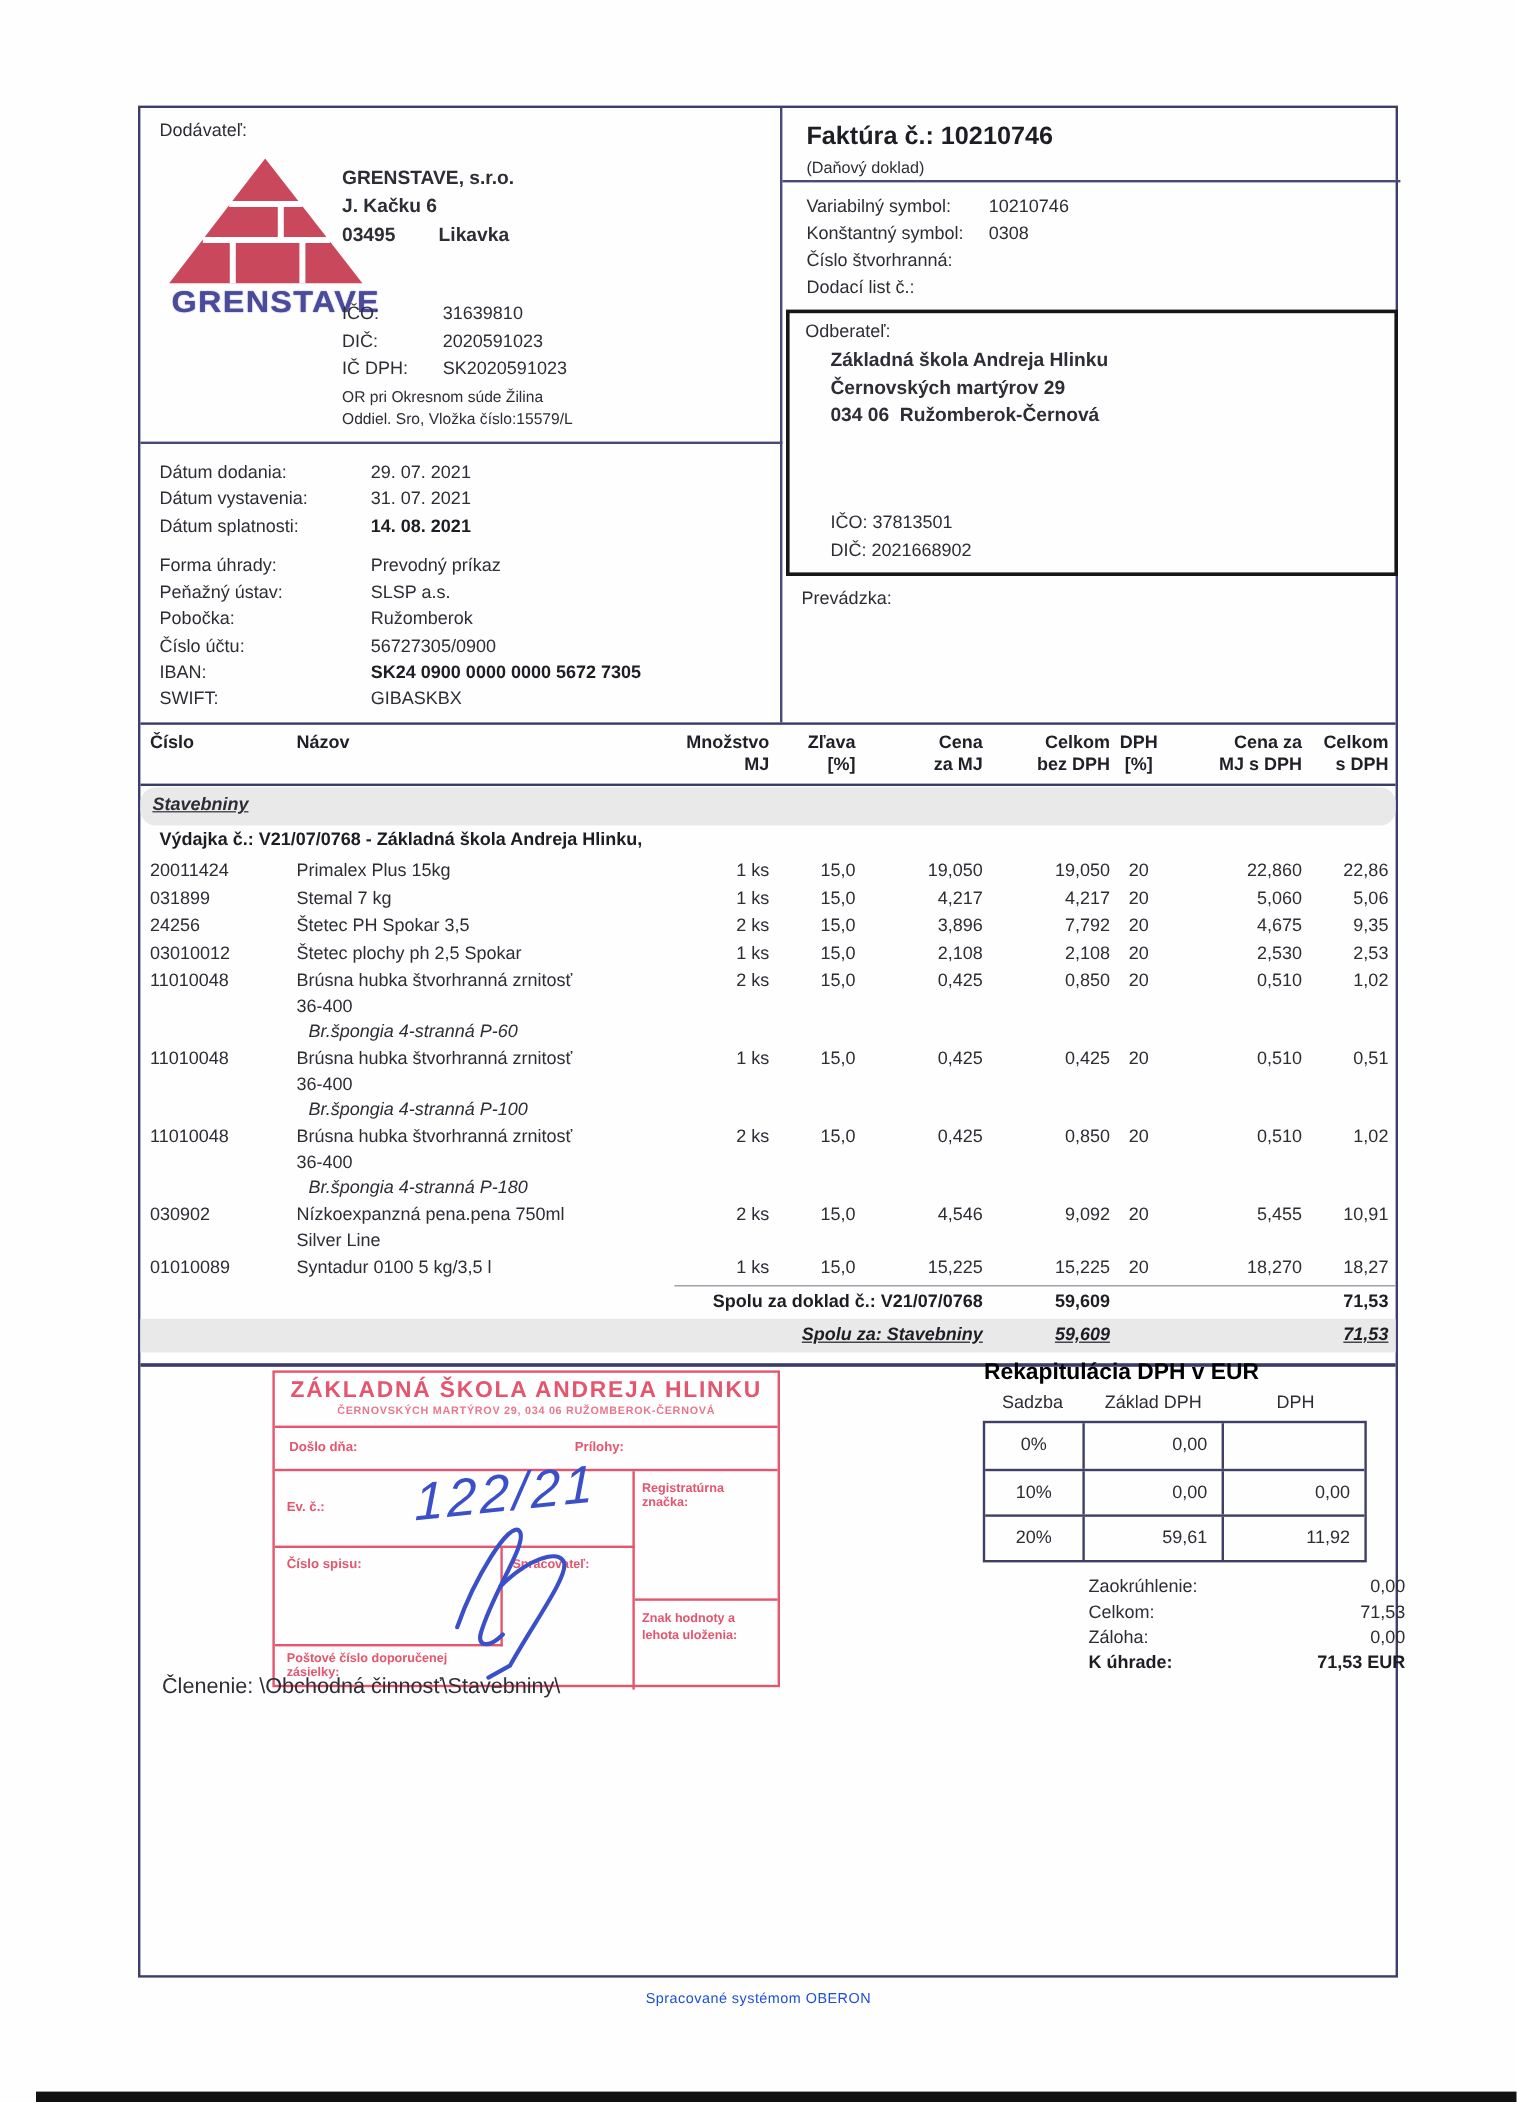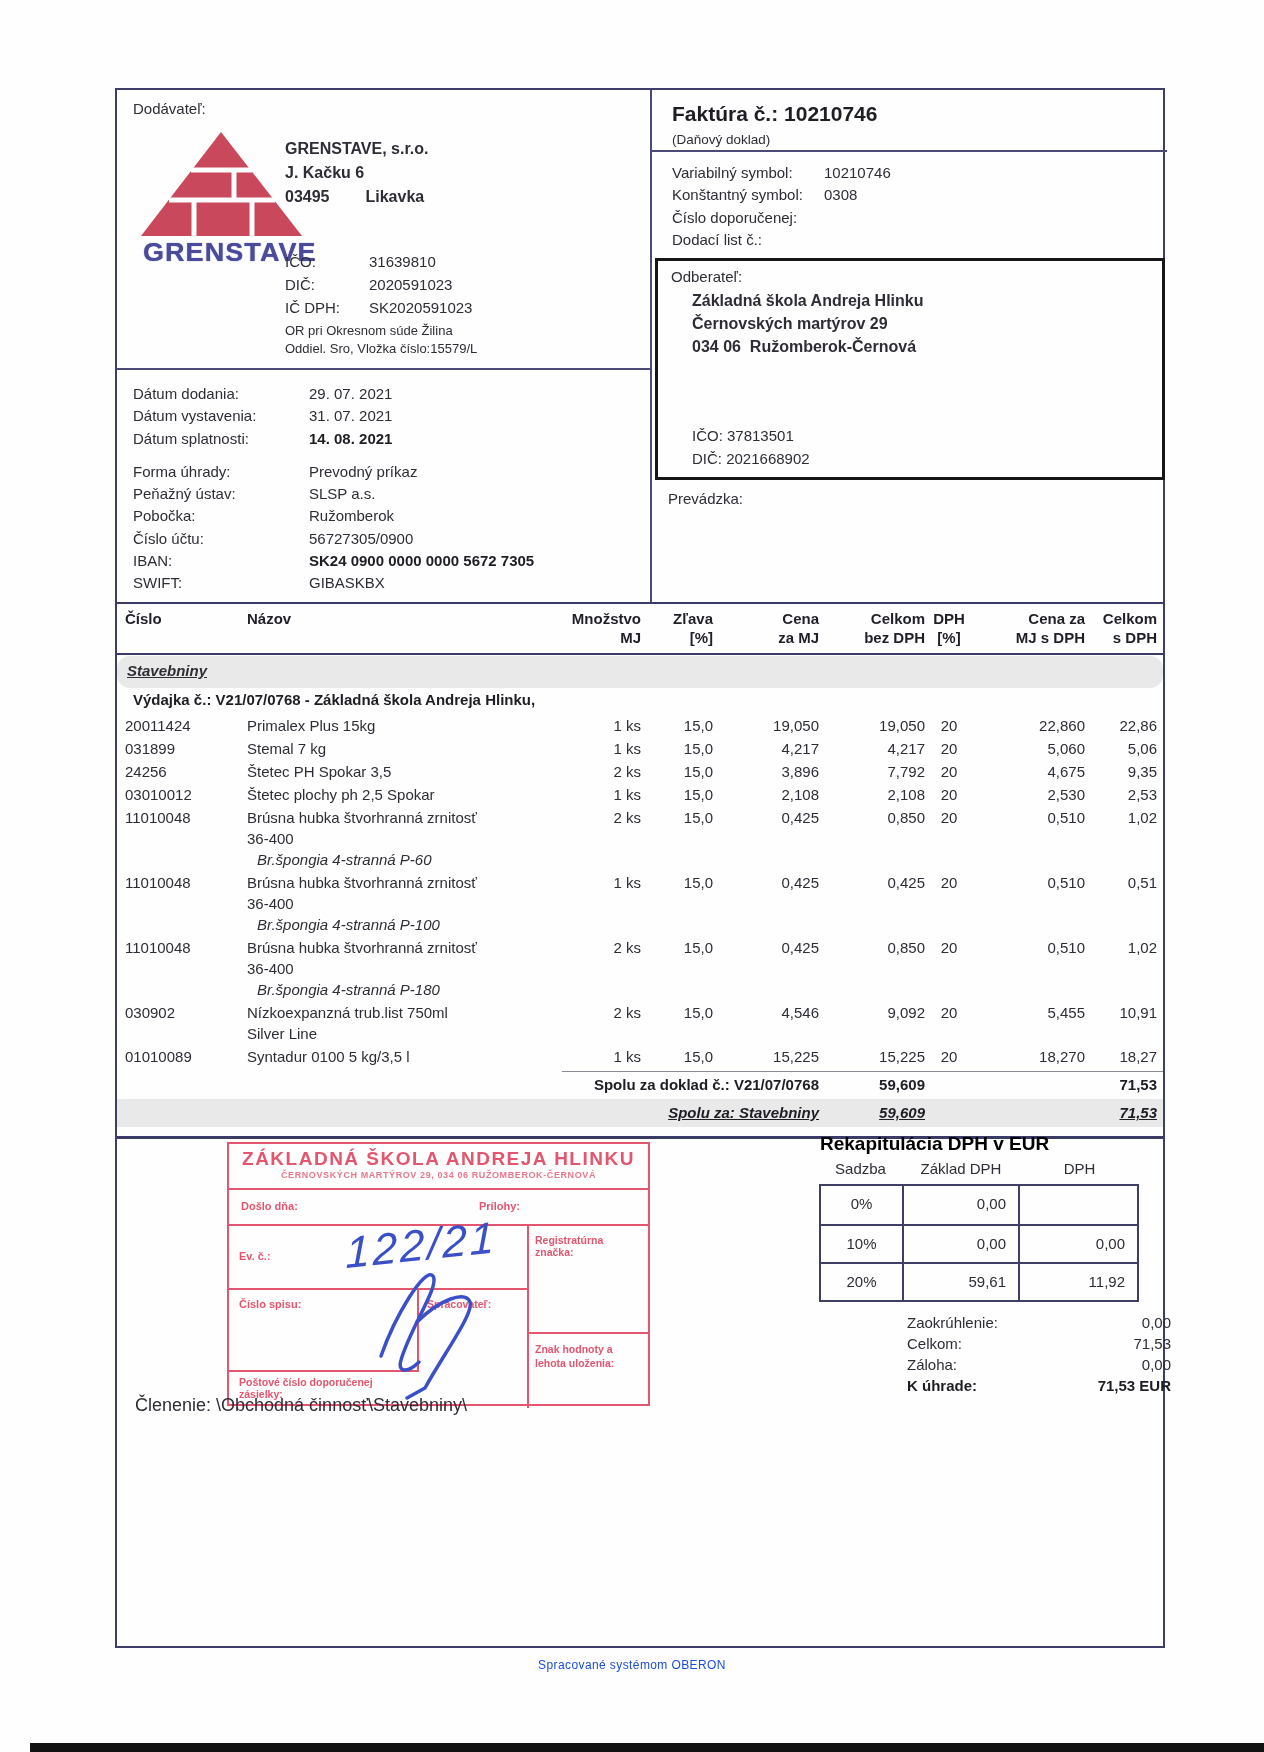--- a/index.html
+++ b/index.html
@@ -182,21 +182,21 @@
         </div>
     </div>
 
     <div class="right-col">
       <div class="inv-title">Faktúra č.: 10210746</div>
       <div class="inv-subtitle">(Daňový doklad)</div>
       <div class="title-sep"></div>
       <div class="inv-fields">
           <div class="kv-row"><span class="lbl">Variabilný symbol:</span><span>10210746</span></div>
           <div class="kv-row"><span class="lbl">Konštantný symbol:</span><span>0308</span></div>
-          <div class="kv-row"><span class="lbl">Číslo doporučenej:</span><span></span></div>
+          <div class="kv-row"><span class="lbl">Číslo štvorhranná:</span><span></span></div>
           <div class="kv-row"><span class="lbl">Dodací list č.:</span><span></span></div>
         </div>
 
       <div class="customer-box">
         <div class="cust-label">Odberateľ:</div>
         <div class="cust-name">Základná škola Andreja Hlinku</div>
         <div class="cust-street">Černovských martýrov 29</div>
         <div class="cust-city">034 06  Ružomberok-Černová</div>
         <div class="cust-ico">IČO: 37813501</div>
         <div class="cust-dic">DIČ: 2021668902</div>
@@ -339,21 +339,21 @@
             <div class="c num">15,0</div>
             <div class="c num">0,425</div>
             <div class="c num">0,850</div>
             <div class="c vat">20</div>
             <div class="c num">0,510</div>
             <div class="c num last">1,02</div>
           </div>
           <div class="tgrid trow">
             <div class="c code">030902</div>
             <div class="c name">
-              <div class="nl">Nízkoexpanzná trub.list 750ml</div>
+              <div class="nl">Nízkoexpanzná pena.pena 750ml</div>
               <div class="nl">Silver Line</div>
             </div>
             <div class="c qty">2 ks</div>
             <div class="c num">15,0</div>
             <div class="c num">4,546</div>
             <div class="c num">9,092</div>
             <div class="c vat">20</div>
             <div class="c num">5,455</div>
             <div class="c num last">10,91</div>
           </div>

